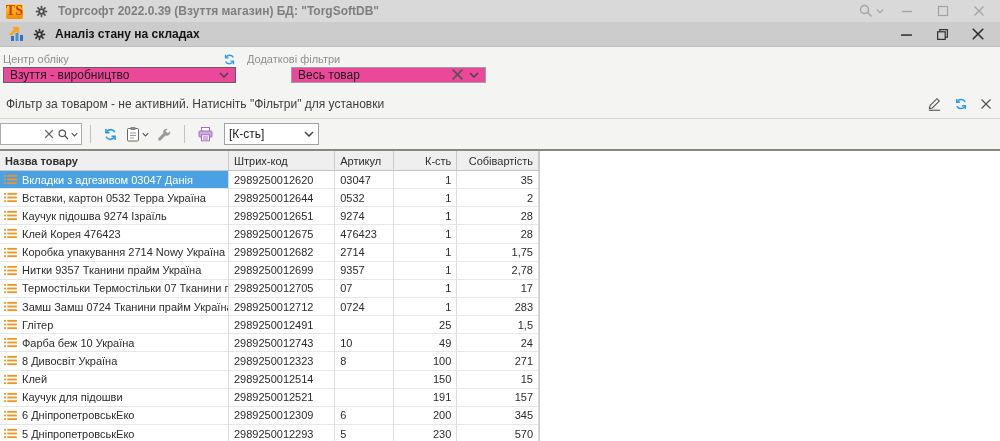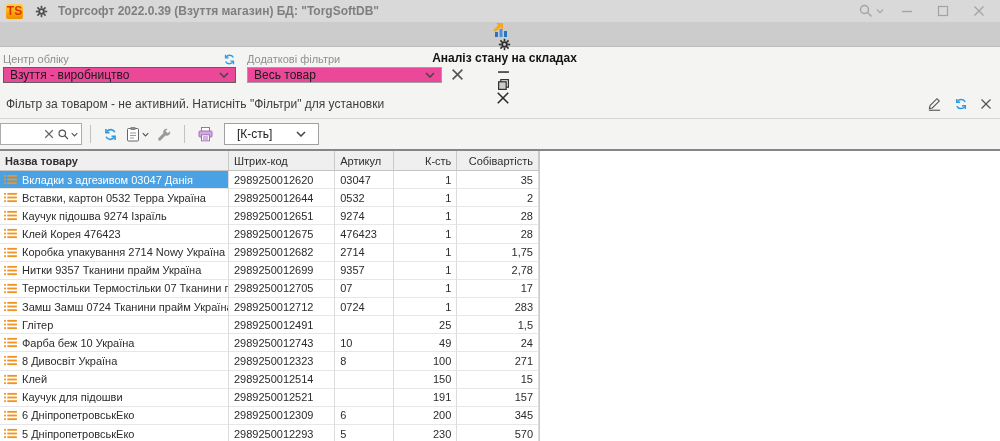--- a/index.html
+++ b/index.html
@@ -3,54 +3,54 @@
 <meta charset="utf-8">
 <style>
   * { margin:0; padding:0; box-sizing:border-box; }
   html,body { background:#fff; }
   body { font-family:"Liberation Sans","DejaVu Sans",sans-serif; }
   #app { position:relative; width:1000px; height:441px; overflow:hidden; background:#fff; }
 
   
   .titlebar-main { height:22px; background:#d9d9d9; display:flex; align-items:center; padding:0 6px; }
   .ts-logo { width:17px; height:15px; border-radius:2px; background:linear-gradient(180deg,#ffd24d 0%,#f5a000 70%,#ef8e00 100%);
-             color:#e03400; font-size:12px; font-weight:bold; display:flex; align-items:center; justify-content:center; margin-right:12px; }
+             color:#e03400; font-size:14px; font-weight:bold; display:flex; align-items:center; justify-content:center; margin-right:12px;font-family:Liberation Serif, serif; }
   .titlebar-main .win-title { font-size:12px; color:#7f7f7f; font-weight:bold; margin-left:10px; }
   .tb-spacer { flex:1; }
   .winbtn { width:30px; height:20px; display:flex; align-items:center; justify-content:center; margin-left:6px; }
   .icon { display:inline-flex; align-items:center; justify-content:center; }
 
   
-  .titlebar-child { height:25px; background:#cccccc; border-bottom:1px solid #bdbdbd; display:flex; align-items:center; padding:0 7px;flex-direction:column; }
+  .titlebar-child { height:25px; background:#cccccc; border-bottom:1px solid #bdbdbd; display:flex; align-items:center; padding:0 7px; }
   .titlebar-child .win-title { font-size:12px; color:#141414; font-weight:bold; margin-left:9px; }
 
   
   .filter-panel { background:#f4f4f3; padding:4px 16px 6px 3px; display:flex; align-items:flex-end; }
   .fgroup { display:flex; flex-direction:column; }
   .fgroup .lblrow { display:flex; align-items:center; justify-content:space-between; height:16px; }
   .flabel { font-size:11px; color:#8f8f8f; }
   .combo { height:16px; background:#ec4899; display:flex; align-items:center; padding:0 6px; font-size:12px; color:#1a1a1a; }
   .combo .val { flex:1; white-space:nowrap; overflow:hidden; }
   .combo-1 { width:233px; border:1px solid #5f5f5f; }
-  .combo-2 { width:195px; border:1px solid #a0a0a0; }
+  .combo-2 { width:195px; border:1px solid #a0a0a0;margin-left:44px; }
   .g1 { width:233px; }
   .g2 { width:195px; margin-left:11px; }
   .clear-x { margin-left:9px; margin-bottom:2px; }
 
   
   .status-row { height:30px; background:#f4f4f3; border-bottom:1px solid #d5d5d5; display:flex; align-items:center; padding:0 8px 0 6px; }
   .status-text { font-size:12px; color:#3d3d3d; }
   .status-icons { margin-left:auto; display:flex; align-items:center; gap:12px; }
 
   
   .toolbar { height:30px; background:#f4f4f3; display:flex; align-items:center; }
   .search-box { width:82px; height:22px; background:#fff; border:1px solid #ababab; display:flex; align-items:center; justify-content:flex-end; padding:0 3px; gap:3px; }
   .tsep { width:1px; height:18px; background:#c2c2c2; margin:0 8px; }
   .tbtn { display:flex; align-items:center; justify-content:center; padding:0 4px; height:24px; }
-  .combo-measure { width:95px; height:22px; background:#fff; border:1px solid #a0a0a0; display:flex; align-items:center; padding:0 12px; font-size:12px; color:#1a1a1a; margin-left:6px; }
+  .combo-measure { width:95px; height:22px; background:#fff; border:1px solid #a0a0a0; display:flex; align-items:center; padding:0 4px; font-size:12px; color:#1a1a1a; margin-left:6px; }
   .combo-measure .val { flex:1; }
 
   .dark-sep { height:2px; background:#868686; }
 
   
   .table { width:540px; border-right:1px solid #c9c9c9; font-size:11px; }
   .tr, .thead { display:flex; }
   .thead { height:20px; background:#f0efef; border-bottom:1px solid #c3c3c3; }
   .th { display:flex; align-items:center; padding:0 5px; border-right:1px solid #c9c9c9; color:#2e2e2e; white-space:nowrap; overflow:hidden; }
   .tr { height:18.15px; background:#fff; }

